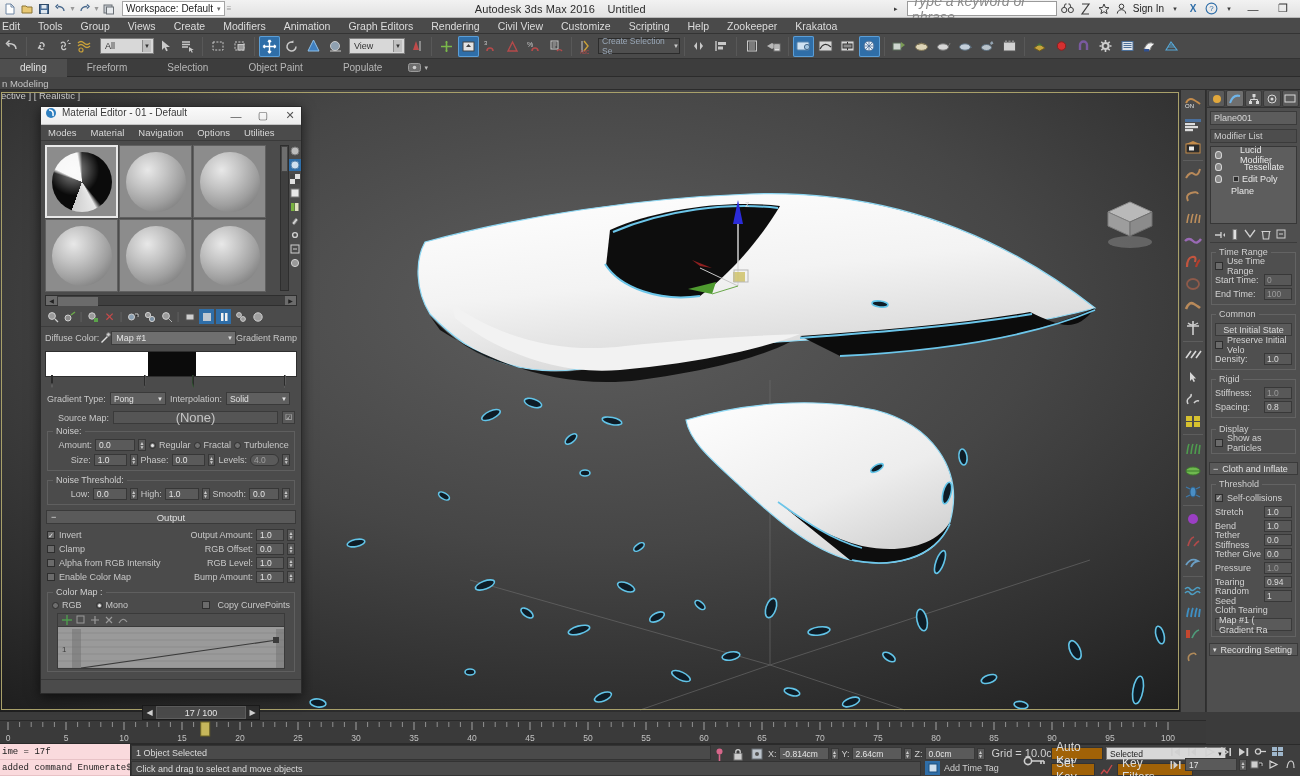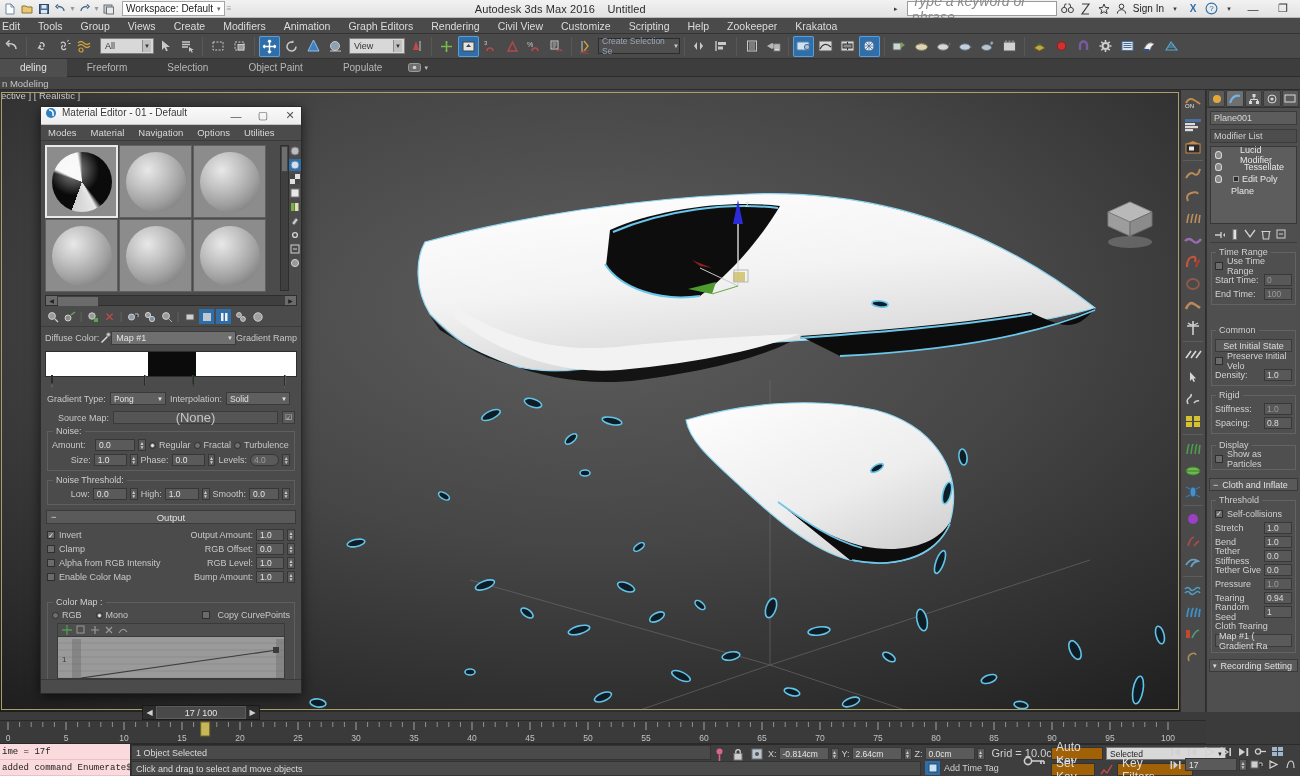--- a/index.html
+++ b/index.html
@@ -1048,21 +1048,21 @@
       <div class="row">
         <span class="lbl">Start Time:</span>
         <span class="spin dim">0</span>
       </div>
       <div class="row">
         <span class="lbl">End Time:</span>
         <span class="spin dim">100</span>
       </div>
     </div>
 
-    <div class="grp" style="margin-top:25px;">
+    <div class="grp" style="margin-top:9px;">
       <span class="gl">Common</span>
       <div class="btnwide">Set Initial State</div>
       <div class="row">
         <span class="ck"></span>
         <span class="lbl">Preserve Initial Velo</span>
       </div>
       <div class="row">
         <span class="lbl">Density:</span>
         <span class="spin">1.0</span>
       </div>
@@ -1354,21 +1354,21 @@
 
     <div class="frow">
       <span style="width:62px;text-align:right;">Source Map:</span>
       <span class="srcmap">(None)</span>
       <span style="width:13px;height:13px;background:#5a5a5a;border:1px solid #3a3a3a;display:flex;align-items:center;justify-content:center;font-size:8px;color:#cfcfcf;">☑</span>
     </div>
 
     <div class="mgrp">
       <span class="mgl">Noise:</span>
       <div class="mrow">
-        <span style="width:40px;text-align:left;">Amount:</span>
+        <span style="width:40px;text-align:right;">Amount:</span>
         <span class="nspin" style="width:40px;">0.0</span>
         <span class="spnr">▲<br>▼</span>
         <span class="radio">
             <span class="dot"></span>
           </span>
         <span>Regular</span>
         <span class="radio"></span>
         <span>Fractal</span>
         <span class="radio"></span>
         <span>Turbulence</span>
@@ -1438,21 +1438,21 @@
         <span class="ck"></span>
         <span>Enable Color Map</span>
       </div>
       <div class="orow">
         <span>Bump Amount:</span>
         <span class="nspin" style="width:28px;">1.0</span>
         <span class="spnr">▲<br>▼</span>
       </div>
     </div>
 
-    <div class="mgrp" style="margin-top:18px;padding-bottom:0;">
+    <div class="mgrp" style="margin-top:8px;padding-bottom:0;">
       <span class="mgl">Color Map :</span>
       <div class="mrow">
         <span class="radio"></span>
         <span>RGB</span>
         <span style="width:8px;"></span>
         <span class="radio">
             <span class="dot"></span>
           </span>
         <span>Mono</span>
         <span style="flex:1"></span>

